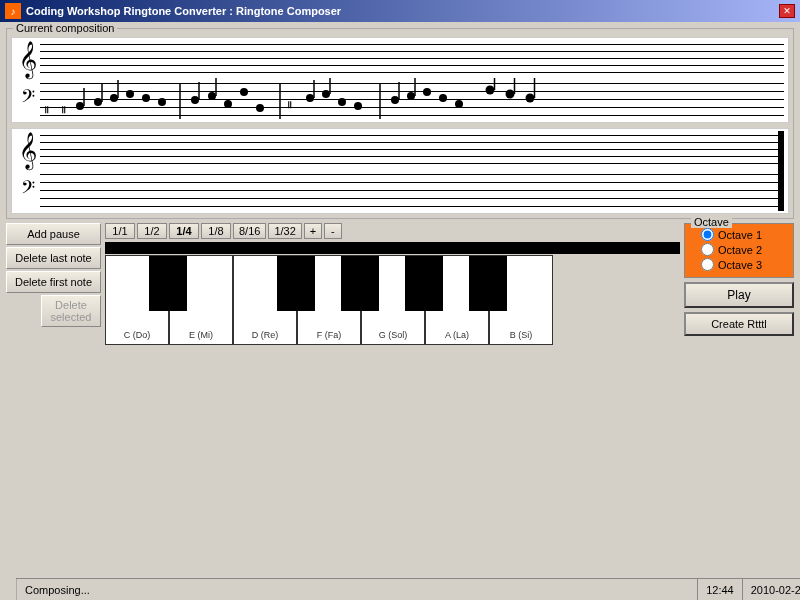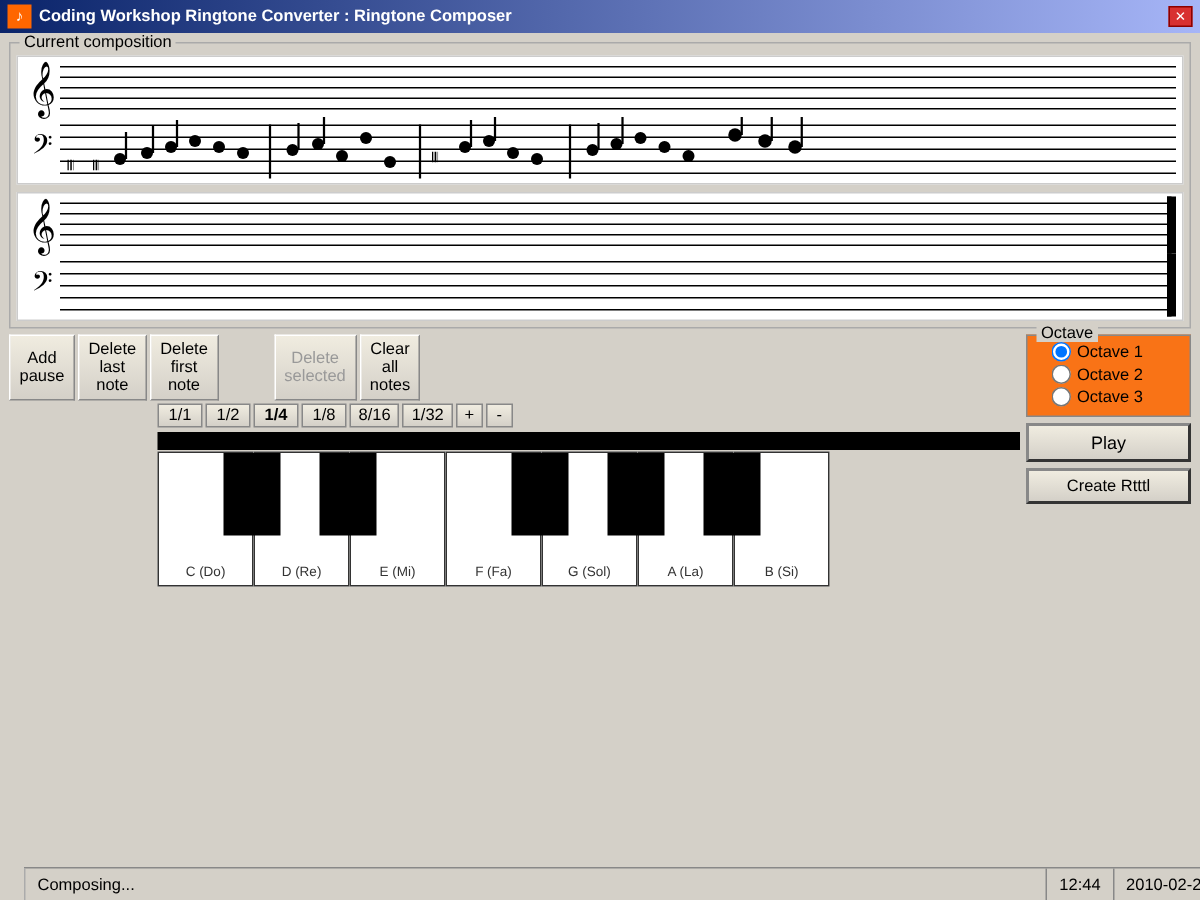--- a/index.html
+++ b/index.html
@@ -57,21 +57,21 @@
     }
     
     .bottom-controls {
       display: flex;
       gap: 4px;
       align-items: flex-start;
       margin-top: 4px;
     }
     .left-buttons {
       display: flex;
-      flex-direction: row;
+      flex-direction: column;
       gap: 2px;
       width: 95px;
     }
     .btn {
       background: linear-gradient(to bottom, #f0ece0, #d4d0c8);
       border: 1px solid #888;
       border-top-color: #fff;
       border-left-color: #fff;
       padding: 3px 6px;
       font-size: 11px;
@@ -85,21 +85,20 @@
       margin-left: 35px;
     }
     .piano-area {
       flex: 1;
     }
     .duration-bar {
       display: flex;
       align-items: flex-end;
       gap: 2px;
       margin-bottom: 3px;
-      margin-top: 46px;
     }
     .dur-btn {
       background: linear-gradient(to bottom, #f0ece0, #d4d0c8);
       border: 1px solid #888;
       padding: 1px 5px;
       font-size: 11px;
       cursor: pointer;
       min-width: 30px;
       text-align: center;
     }
@@ -368,21 +367,20 @@
     </div>
   </div>
 
   <div class="bottom-controls">
 
     <div class="left-buttons">
       <button class="btn">Add pause</button>
       <button class="btn">Delete last note</button>
       <button class="btn">Delete first note</button>
       <button class="btn disabled" disabled="">Delete selected</button>
-      <button class="btn">Clear all notes</button>
     </div>
 
     <div class="piano-area">
 
       <div class="duration-bar">
         <button class="dur-btn">1/1</button>
         <button class="dur-btn">1/2</button>
         <button class="dur-btn active"><strong>1/4</strong></button>
         <button class="dur-btn">1/8</button>
         <button class="dur-btn">8/16</button>
@@ -394,25 +392,25 @@
       <div style="position:relative; height:100px;">
 
         <div style="background:#000; height:12px; width:100%; margin-bottom:1px;"></div>
 
         <div style="position:relative; display:flex; height:88px;">
           <div class="white-key">
             <div style="position:absolute;right:-19px;top:0;width:38px;height:55px;background:#000;z-index:2;"></div>
             <span class="key-label">C (Do)</span>
           </div>
           <div class="white-key">
+            <span class="key-label">E (Mi)</span>
+          </div>
+          <div class="white-key">
             <div style="position:absolute;right:-19px;top:0;width:38px;height:55px;background:#000;z-index:2;"></div>
             <span class="key-label">D (Re)</span>
-          </div>
-          <div class="white-key">
-            <span class="key-label">E (Mi)</span>
           </div>
           <div class="white-key">
             <div style="position:absolute;right:-19px;top:0;width:38px;height:55px;background:#000;z-index:2;"></div>
             <span class="key-label">F (Fa)</span>
           </div>
           <div class="white-key">
             <div style="position:absolute;right:-19px;top:0;width:38px;height:55px;background:#000;z-index:2;"></div>
             <span class="key-label">G (Sol)</span>
           </div>
           <div class="white-key">

